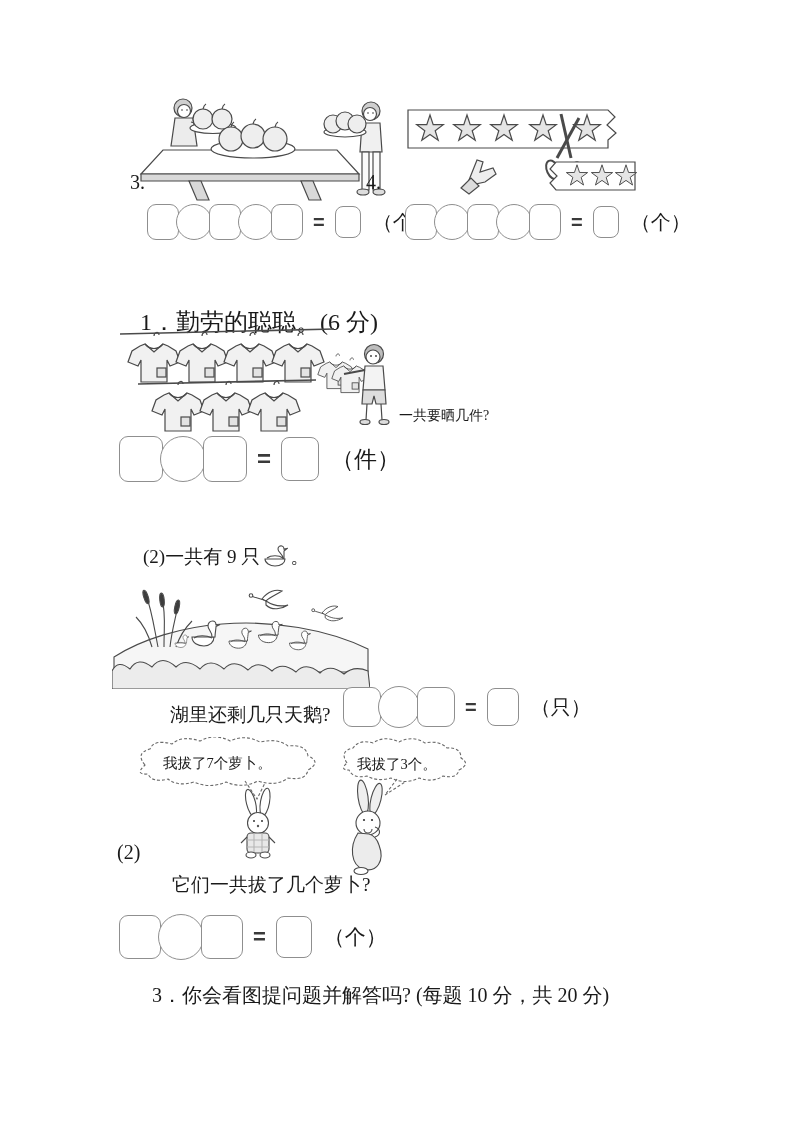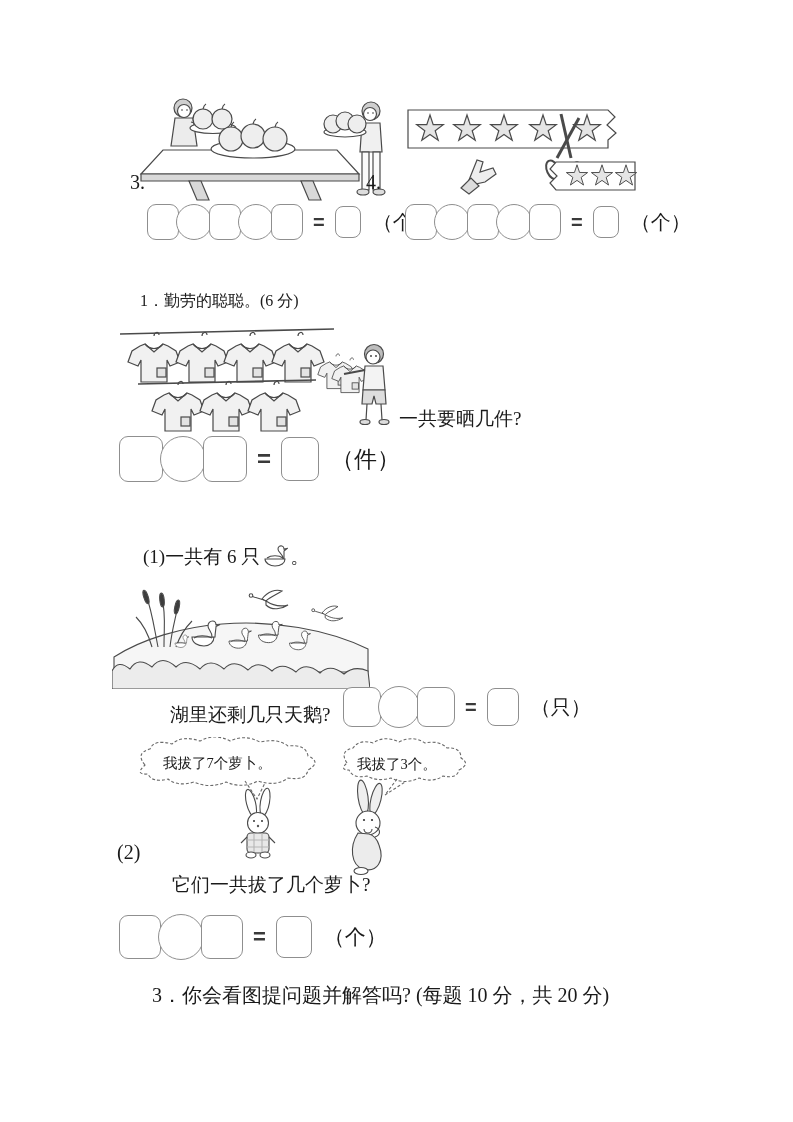--- a/index.html
+++ b/index.html
@@ -126,21 +126,21 @@
     <div class="cr"></div>
     <div class="bx"></div>
     <div class="cr"></div>
     <div class="bx"></div>
     <span class="eqsign">=</span>
     <div class="res"></div>
     <span class="unit">（个）</span>
   </div>
 
 
-  <div class="t" style="left:140px;top:291px;font-size:16px">1．勤劳的聪聪。(6 分)</div>
+  <div class="t" style="left:140px;top:307px;font-size:24px">1．勤劳的聪聪。(6 分)</div>
 
   <div class="abs" style="left:116px;top:316px;width:300px;height:118px">
     <svg width="300" height="118" viewBox="0 0 300 118">
       <defs>
         <g id="shirt">
           <path d="M0,-8 C0,-12 5,-13 5,-9" fill="none"></path>
           <path d="M-9,0 C-4,6 4,6 9,0 L14,2 L22,7 L26,18 L16,22 L13,16 L13,38 L-13,38 L-13,16 L-16,22 L-26,18 L-22,7 L-14,2 Z" fill="#f1f1f1"></path>
           <path d="M-9,0 L0,8 L9,0" fill="none"></path>
           <rect x="3" y="24" width="9" height="9" fill="#e3e3e3"></rect>
         </g>
@@ -166,34 +166,34 @@
           <path d="M27,20 L45,20 L47,44 L25,44 Z" fill="#f3f3f3"></path>
           <path d="M27,24 L6,28" stroke-width="2"></path>
           <path d="M25,44 L47,44 L48,58 L38,58 L36,50 L34,58 L24,58 Z" fill="#ddd"></path>
           <path d="M29,58 L28,74 M43,58 L44,74"></path>
           <ellipse cx="27" cy="76" rx="5" ry="2.5" fill="#ddd"></ellipse>
           <ellipse cx="46" cy="76" rx="5" ry="2.5" fill="#ddd"></ellipse>
         </g>
       </g>
     </svg>
   </div>
-  <div class="t" style="left:399px;top:407px;font-size:19px">一共要晒几件?</div>
+  <div class="t" style="left:399px;top:407px;font-size:14px">一共要晒几件?</div>
 
   <div class="eqrow eq-s2" style="left:119px;top:436px">
     <div class="bx"></div>
     <div class="cr"></div>
     <div class="bx"></div>
     <span class="eqsign">=</span>
     <div class="res"></div>
     <span class="unit">（件）</span>
   </div>
 
 
   <div class="t" style="left:143px;top:545px;font-size:19px">
-    <span>(1)一共有 6 只</span><span class="swan-ic"><svg width="26" height="22" viewBox="0 0 26 22">
+    <span>(2)一共有 9 只</span><span class="swan-ic"><svg width="26" height="22" viewBox="0 0 26 22">
           <g stroke="#4a4a4a" stroke-width="1.1" fill="#fff">
             <path d="M3,14 C3,18 8,21 13,21 C19,21 23,18 23,14 Z"></path>
             <path d="M21,14 C21,8 16,8 16,4 C16,1.5 18,0.5 20,1 C22,1.5 22,3 22,4 L25,3.5 L22,6 C22,8 22,11 22,14"></path>
             <path d="M5,13 C9,10 17,10 21,13" fill="none"></path>
           </g>
         </svg></span><span>。</span>
   </div>
 
   <div class="abs" style="left:112px;top:577px;width:258px;height:112px">
     <svg width="258" height="112" viewBox="0 0 258 112">

